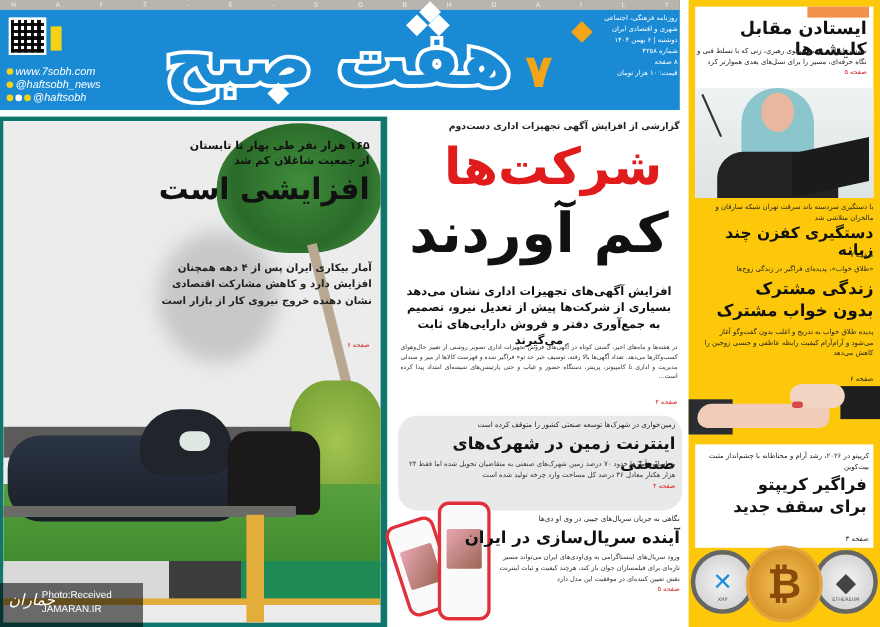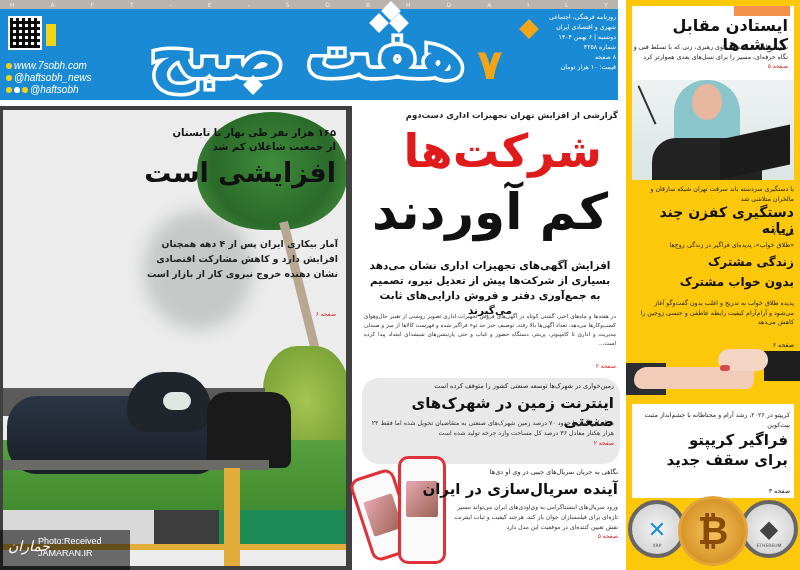--- a/index.html
+++ b/index.html
@@ -74,21 +74,21 @@
   .phones { position: absolute; left: 0; top: 356px; width: 90px; height: 114px; }
   .phone { position: absolute; border-radius: 10px; border: 3px solid #e0303a; background: #fafafa; }
   .phone.p1 { left: 2px; top: 16px; width: 46px; height: 86px; transform: rotate(-18deg); }
   .phone.p2 { left: 40px; top: 0; width: 48px; height: 108px; }
   .phone .pic { position: absolute; left: 5px; top: 22px; right: 5px; height: 36px; background: linear-gradient(135deg,#e7a7b2,#9c6454); border-radius: 2px; }
   .p-kicker { position: absolute; right: 6px; top: 368px; font-size: 6.5px; color: #222; }
   .p-h { position: absolute; right: 6px; top: 380px; font-size: 15px; font-weight: bold; color: #111; }
   .p-body { position: absolute; right: 6px; top: 402px; width: 168px; font-size: 6px; line-height: 9.8px; color: #333; }
 
   
-  .leftcol { position: absolute; left: 0; top: 106px; width: 352px; height: 464px; background: #404040; }
+  .leftcol { position: absolute; left: 0; top: 106px; width: 352px; height: 464px; background: #0f766e; }
   .left-inner { position: absolute; left: 3px; top: 4px; width: 343px; height: 456px; background: #ececec; overflow: hidden; }
   .haze { position: absolute; left: 140px; top: 100px; width: 110px; height: 120px; border-radius: 50%; background: #c7c9c9; filter: blur(8px); }
   .tree { position: absolute; left: 194px; top: 2px; width: 150px; height: 118px; border-radius: 50% 50% 45% 45%; background: radial-gradient(circle at 50% 45%, #3f8c3a, #2a6a2a 60%, #4f9b46); }
   .trunk { position: absolute; left: 276px; top: 112px; width: 9px; height: 160px; background: #b8a892; transform: rotate(-14deg); transform-origin: top; }
   .bush { position: absolute; left: 260px; top: 236px; width: 86px; height: 110px; border-radius: 40% 40% 10% 10%; background: radial-gradient(#a4c452,#6f9a2f); }
   .grass { position: absolute; left: 0; top: 330px; width: 343px; height: 76px; background: linear-gradient(#58a03f,#3f8a2e); }
   .curb { position: absolute; left: 0; top: 400px; width: 343px; height: 40px; background: linear-gradient(90deg,#d9d9d9 0 44%,#3d3d3d 44% 63%,#1e8a55 63%); }
   .bench-back { position: absolute; left: 0; top: 278px; width: 262px; height: 28px; background: #5b5b5b; }
   .bench-seat { position: absolute; left: 0; top: 350px; width: 266px; height: 10px; background: #6a6a66; }
   .bench-leg { position: absolute; left: 221px; top: 358px; width: 16px; height: 98px; background: #e3ad3c; }
@@ -195,21 +195,21 @@
 <div class="watermark">
   <div class="wm-logo">جماران</div>
   <div class="wm-text">
     <div>Photo:Received</div>
     <div>JAMARAN.IR</div>
   </div>
 </div>
 
 <section class="center">
   <div>
-    <div class="c-kicker rtl">گزارشی از افزایش تهران تجهیزات اداری دست‌دوم</div>
+    <div class="c-kicker rtl">گزارشی از افزایش آگهی تجهیزات اداری دست‌دوم</div>
     <div class="c-h1 rtl">شرکت‌ها</div>
     <div class="c-h2 rtl">کم آوردند</div>
     <div class="c-sub rtl" style="text-align:center">افزایش آگهی‌های تجهیزات اداری نشان می‌دهد بسیاری از شرکت‌ها پیش از تعدیل نیرو، تصمیم به جمع‌آوری دفتر و فروش دارایی‌های ثابت می‌گیرند</div>
     <div class="c-body rtl">در هفته‌ها و ماه‌های اخیر، گشتی کوتاه در آگهی‌های فروش تجهیزات اداری تصویر روشنی از تغییر حال‌وهوای کسب‌وکارها می‌دهد. تعداد آگهی‌ها بالا رفته، توصیف خبر حد تو« فراگیر شده و فهرست کالاها از میز و صندلی مدیریت و اداری تا کامپیوتر، پرینتر، دستگاه حضور و غیاب و حتی پارتیشن‌های شیشه‌ای امتداد پیدا کرده است...</div>
     <div class="c-ref rtl page-ref">صفحه ۲</div>
   </div>
 
   <div class="grey-box">
     <div class="g-kicker rtl">زمین‌خواری در شهرک‌ها توسعه صنعتی کشور را متوقف کرده است</div>
     <div class="g-h rtl">اینترنت زمین در شهرک‌های صنعتی</div>
@@ -255,21 +255,21 @@
   </div>
 
   <div>
     <div class="yl-kicker rtl" style="top:184px">با دستگیری سردسته باند سرقت تهران شبکه سارقان و مالخران متلاشی شد</div>
     <div class="yl-h rtl" style="top:204px;font-size:14px">دستگیری کفزن چند زبانه</div>
     <div class="yl-kicker rtl page-ref" style="top:228px">صفحه ۷</div>
   </div>
 
   <div>
     <div class="yl-kicker rtl" style="top:240px">«طلاق خواب»، پدیده‌ای فراگیر در زندگی زوج‌ها</div>
-    <div class="yl-h rtl" style="top:252px;font-size:12px;line-height:20px;text-align:right">
+    <div class="yl-h rtl" style="top:252px;font-size:15px;line-height:20px;text-align:right">
       <div>زندگی مشترک</div>
       <div>بدون خواب مشترک</div>
     </div>
     <div class="yl-kicker rtl" style="top:298px">پدیده طلاق خواب به تدریج و اغلب بدون گفت‌وگو آغاز می‌شود و آرام‌آرام کیفیت رابطه عاطفی و جنسی زوجین را کاهش می‌دهد</div>
     <div class="yl-kicker rtl page-ref" style="top:340px">صفحه ۶</div>
   </div>
 
   <div class="hands">
     <div class="sleeve1"></div>
     <div class="hand1"></div>

